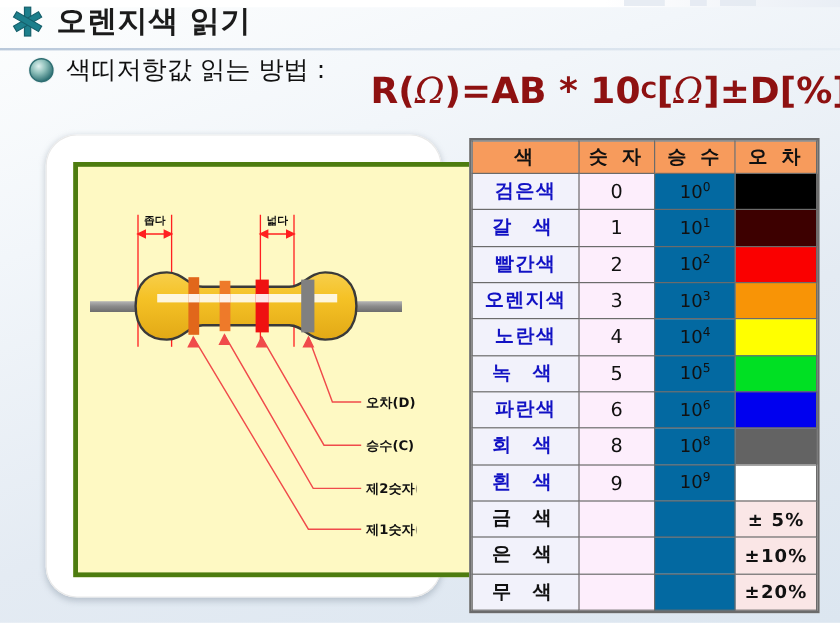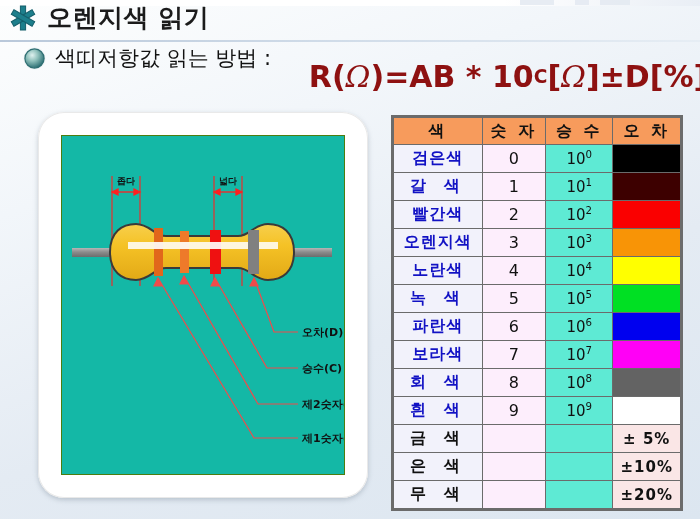--- a/index.html
+++ b/index.html
@@ -32,39 +32,39 @@
     display:flex;align-items:center;justify-content:center;
     font-size:30px;font-weight:bold;color:#8e1111;white-space:nowrap;letter-spacing:0px;}
   .formula .om{font-family:"DejaVu Serif","Liberation Serif",serif;font-style:italic;font-weight:normal;}
   .formula sup{font-size:.62em;vertical-align:super;}
 
   
   .panel-outer{position:absolute;left:38px;top:112px;width:330px;height:386px;
     background:#ffffff;border-radius:26px;
     box-shadow:0 2px 5px rgba(120,135,150,.40), inset 0 0 0 1px #e9e9e9;}
   .panel-inner{position:absolute;left:23px;top:23px;width:282px;height:338px;
-    background:#14b8a6;border:1px solid #4d7c0f;}
+    background:#fef9c3;border:4px solid #4d7c0f;padding-left:44px;}
   .diagram{position:absolute;left:0;top:0;width:282px;height:338px;}
 
   
   .tbl-wrap{position:absolute;left:391px;top:115px;width:292px;height:396px;
     background:#fff;border:2px solid #6b6b6b;box-sizing:border-box;}
   table{border-collapse:collapse;width:100%;height:100%;table-layout:fixed;}
   th,td{border:1px solid #6b6b6b;padding:0;text-align:center;vertical-align:middle;}
   thead th{background:#f79b5c;font-size:16px;font-weight:bold;color:#111;height:26px;
     letter-spacing:3px;}
   .c-color{width:31%;}
   .c-digit{width:22%;margin-top:12px;}
   .c-mult{width:23.5%;text-align:center;}
   .c-tol{width:23.5%;}
   td.name{background:#f2f2fb;font-size:16px;font-weight:bold;color:#1212c4;letter-spacing:1px;}
   td.name.dark{color:#111;letter-spacing:6px;}
   td.name.sp{letter-spacing:6px;}
   td.digit{background:#fdeefc;font-size:16px;color:#111;font-weight:500;}
-  td.mult{background:#5eead4;font-size:15px;color:#111;font-weight:500;}
+  td.mult{background:#0369a1;font-size:15px;color:#111;font-weight:500;}
   td.mult sup{font-size:.68em;vertical-align:super;}
   td.swatch{padding:0;}
   td.tol{background:#fae6e6;font-size:15px;font-weight:bold;color:#111;letter-spacing:1px;}
   tbody tr{height:27px;}
 </style>
 </head>
 <body>
 
 <div class="top-strip"></div>
 <div class="top-ghost" style="left:520px;width:34px;"></div>
@@ -235,26 +235,20 @@
           <td class="mult"><span>10</span><sup>5</sup></td>
           <td class="swatch" style="background: rgb(0, 224, 35);"></td>
         </tr>
         <tr>
           <td class="name">파란색</td>
           <td class="digit">6</td>
           <td class="mult"><span>10</span><sup>6</sup></td>
           <td class="swatch" style="background: rgb(0, 0, 239);"></td>
         </tr>
         <tr>
-          <td class="name">보라색</td>
-          <td class="digit">7</td>
-          <td class="mult"><span>10</span><sup>7</sup></td>
-          <td class="swatch" style="background: rgb(255, 0, 246);"></td>
-        </tr>
-        <tr>
           <td class="name sp">회  색</td>
           <td class="digit">8</td>
           <td class="mult"><span>10</span><sup>8</sup></td>
           <td class="swatch" style="background: rgb(99, 99, 99);"></td>
         </tr>
         <tr>
           <td class="name sp">흰  색</td>
           <td class="digit">9</td>
           <td class="mult"><span>10</span><sup>9</sup></td>
           <td class="swatch" style="background: rgb(255, 255, 255);"></td>

